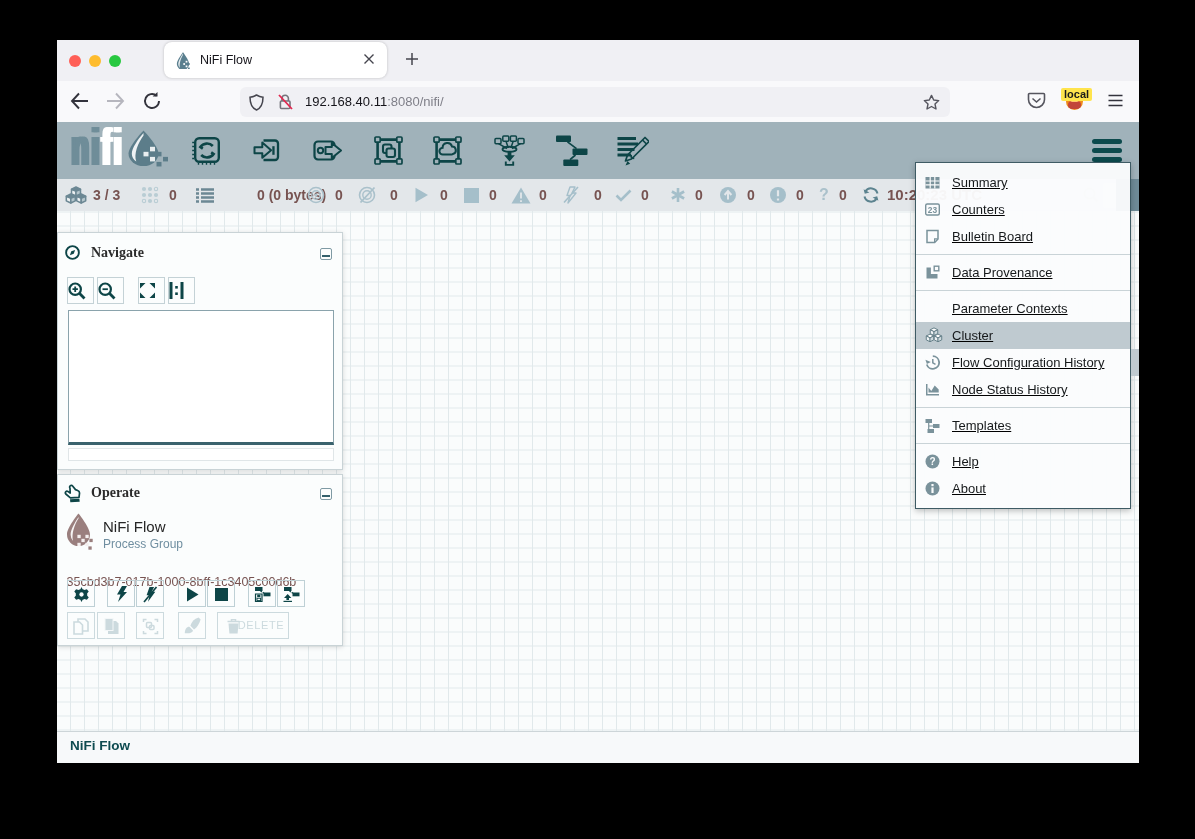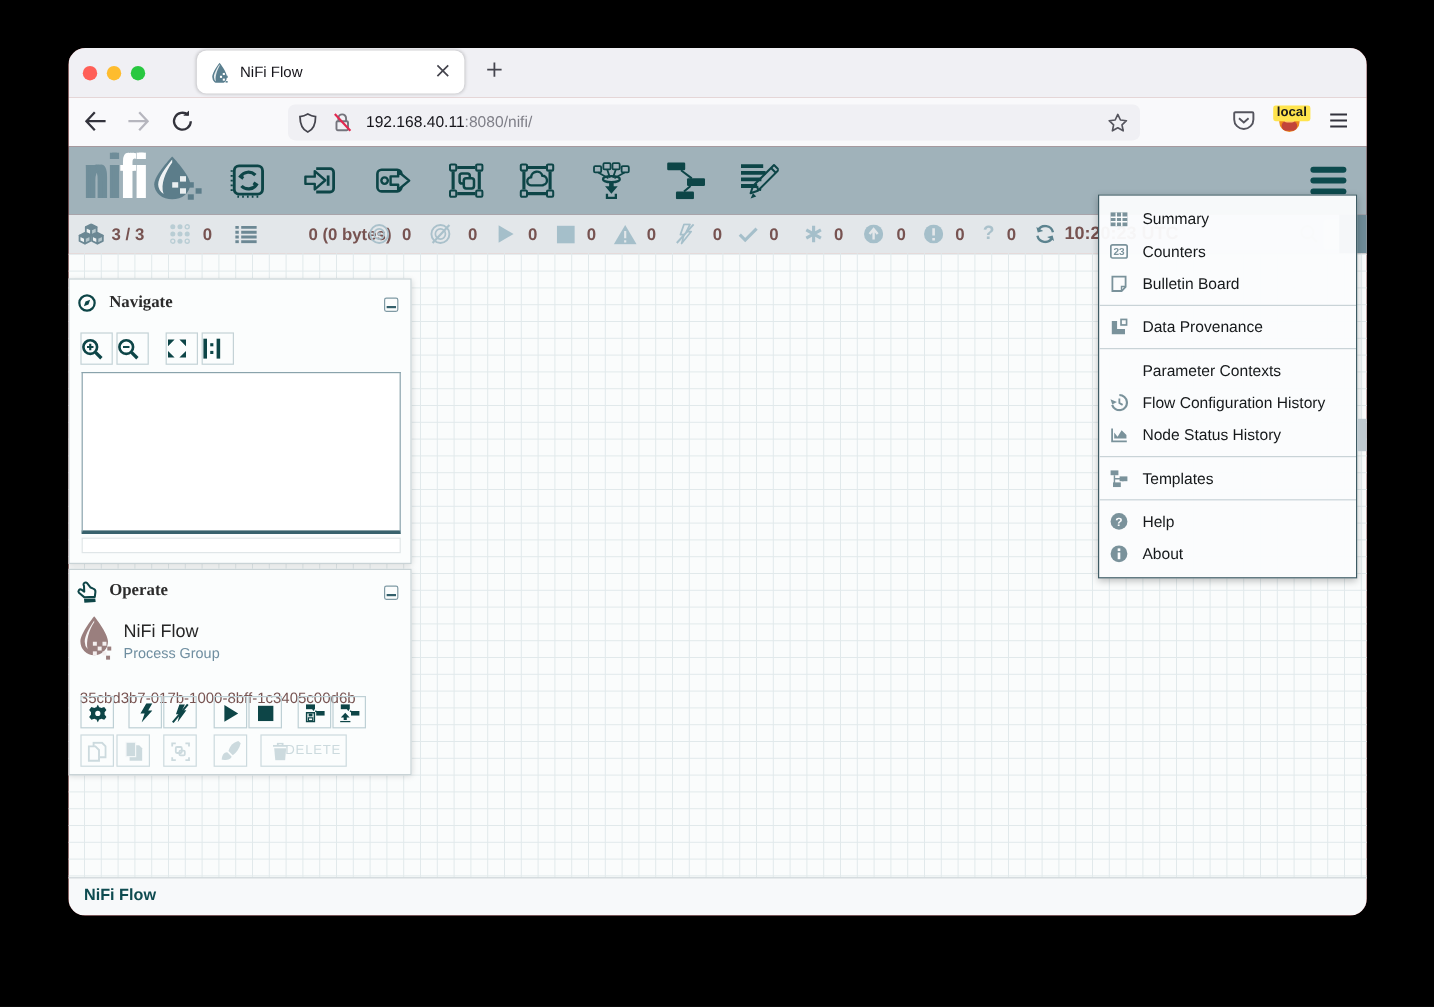--- a/index.html
+++ b/index.html
@@ -1,17 +1,17 @@
 <!DOCTYPE html>
 <html><head>
 <meta charset="utf-8">
 <style>
 * { margin:0; padding:0; box-sizing:border-box; }
 html,body { width:1195px; height:839px; background:#000; font-family:"Liberation Sans", sans-serif; overflow:hidden; }
-#win { position:absolute; left:57px; top:40px; width:1082px; height:723px; border-radius:14px; overflow:hidden; background:#7f1d1d; }
+#win { position:absolute; left:57px; top:40px; width:1082px; height:723px; border-radius:0; overflow:hidden; background:#ef4444; }
 
 #tabbar { position:absolute; left:0; top:0; width:100%; height:41px; background:#f0f0f4; }
 .tl { position:absolute; top:15px; width:12px; height:12px; border-radius:50%; }
 #tl-r { left:12px; background:#ff5f57; }
 #tl-y { left:32px; background:#febc2e; }
 #tl-g { left:52px; background:#28c840; }
 #tab { position:absolute; left:107px; top:2px; width:223px; height:36px; background:#fff; border-radius:8px; box-shadow:0 0 3px rgba(0,0,0,0.22); }
 #tab .txt { position:absolute; left:36px; top:11px; font-size:12.5px; color:#15141a; }
 #tab .close { position:absolute; right:10px; top:10px; width:16px; height:16px; color:#4a4a52; font-size:14px; line-height:16px; text-align:center; }
 #newtab { position:absolute; left:343px; top:8px; width:24px; height:24px; color:#4a4a52; font-size:19px; line-height:23px; text-align:center; font-weight:300;}
@@ -46,21 +46,21 @@
 .nbtn { position:absolute; width:27px; height:27px; border:1px solid #c4d2d6; background:#fbfdfd; }
 #birdseye { position:absolute; left:9.5px; top:77px; width:266px; height:135px; background:#fff; border:1px solid #8aa3ac; border-bottom:3px solid #39626d; }
 #brushstrip { position:absolute; left:9.5px; top:214.5px; width:266px; height:13px; background:#fff; border:1px solid #e0e6e8; }
 
 #op-name { position:absolute; left:45px; top:43px; font-size:15px; color:#262626; }
 #op-type { position:absolute; left:45px; top:62px; font-size:12px; color:#6f8ea0;text-align:right; }
 #op-id { position:absolute; left:8.5px; top:100px; font-size:12.5px; color:#775351; }
 .obtn { position:absolute; width:28px; height:27px; border:1px solid #bed0d5; text-align:center; }
 .obtn.dis { border-color:#ccdade; }
 
-#menu { position:absolute; left:858px; top:122px; width:215.5px; background:rgba(251,252,253,0.96); border:1px solid #3e5b64; box-shadow:0 2px 6px rgba(0,0,0,0.25); padding:6px 0; }
+#menu { position:absolute; left:858px; top:122px; width:215.5px; background:rgba(251,252,253,0.96); border:1px solid #3e5b64; box-shadow:0 2px 6px rgba(0,0,0,0.25); padding:6px 0;text-decoration:underline; }
 #menu .mi { position:relative; height:27px; line-height:27px; font-size:13px; color:#16191b; padding-left:36px; }
 #menu .sep { height:1px; background:#c9d3d7; margin:4px 0; }
 #menu .mi svg { position:absolute; left:9px; top:6px; }
 #menu .hl { background:#bfcad0; }
 #hl-ext { position:absolute; left:1073.5px; top:309px; width:8.5px; height:27px; background:#bfcad0; }
 </style>
 </head>
 <body>
 <div id="win">
 
@@ -473,20 +473,33 @@
           <path d="M2 1.5 h11 v8.5 l-3.3 3.5 h-7.7 Z" fill="none" stroke="#7a929b" stroke-width="1.5"></path>
           <path d="M12.6 9.8 h-3 v3.2" fill="none" stroke="#7a929b" stroke-width="1.2"></path>
         </svg>Bulletin Board</div>
     <div class="sep"></div>
     <div class="mi"><svg width="15" height="15" viewBox="0 0 15 15">
           <path d="M1.5 2.5 v11 h11 v-4.4 h-6.6 v-6.6 Z" fill="#7a929b"></path>
           <rect x="9.2" y="1.2" width="4.6" height="4.6" fill="none" stroke="#7a929b" stroke-width="1.4"></rect>
         </svg>Data Provenance</div>
     <div class="sep"></div>
     <div class="mi">Parameter Contexts</div>
+    <div class="mi hl"><svg width="18" height="16" viewBox="0 0 24 21" style="top:5px;">
+      <g stroke="#647e88" stroke-width="1.3" stroke-linejoin="round">
+        <path d="M12 1 L17 3.5 L12 6 L7 3.5 Z" fill="#fdfdfd"></path>
+        <path d="M7 3.5 L12 6 V11.2 L7 8.7 Z" fill="#eef2f4"></path>
+        <path d="M17 3.5 L12 6 V11.2 L17 8.7 Z" fill="#cfdade"></path>
+        <path d="M6.7 9.3 L11.7 11.8 L6.7 14.3 L1.7 11.8 Z" fill="#fdfdfd"></path>
+        <path d="M1.7 11.8 L6.7 14.3 V19.5 L1.7 17 Z" fill="#eef2f4"></path>
+        <path d="M11.7 11.8 L6.7 14.3 V19.5 L11.7 17 Z" fill="#cfdade"></path>
+        <path d="M17.3 9.3 L22.3 11.8 L17.3 14.3 L12.3 11.8 Z" fill="#fdfdfd"></path>
+        <path d="M12.3 11.8 L17.3 14.3 V19.5 L12.3 17 Z" fill="#eef2f4"></path>
+        <path d="M22.3 11.8 L17.3 14.3 V19.5 L22.3 17 Z" fill="#cfdade"></path>
+      </g>
+    </svg>Cluster</div>
     <div class="mi"><svg width="15" height="15" viewBox="0 0 15 15">
           <path d="M7.8 1.2 a6.3 6.3 0 1 1 -6 8.2" fill="none" stroke="#7a929b" stroke-width="1.8"></path>
           <path d="M0.4 4.8 l1.5 4.2 3.9 -2.1 Z" fill="#7a929b"></path>
           <path d="M7.8 4 v3.8 l2.7 1.6" fill="none" stroke="#7a929b" stroke-width="1.5"></path>
         </svg>Flow Configuration History</div>
     <div class="mi"><svg width="15" height="15" viewBox="0 0 15 15">
           <path d="M1 13.5 V2 h1.5 v10 H14 v1.5 Z" fill="#7a929b"></path>
           <path d="M3.5 10.5 v-5 l2.8 3.4 3.4 -5.4 4 4 v3 Z" fill="#7a929b"></path>
         </svg>Node Status History</div>
     <div class="sep"></div>

